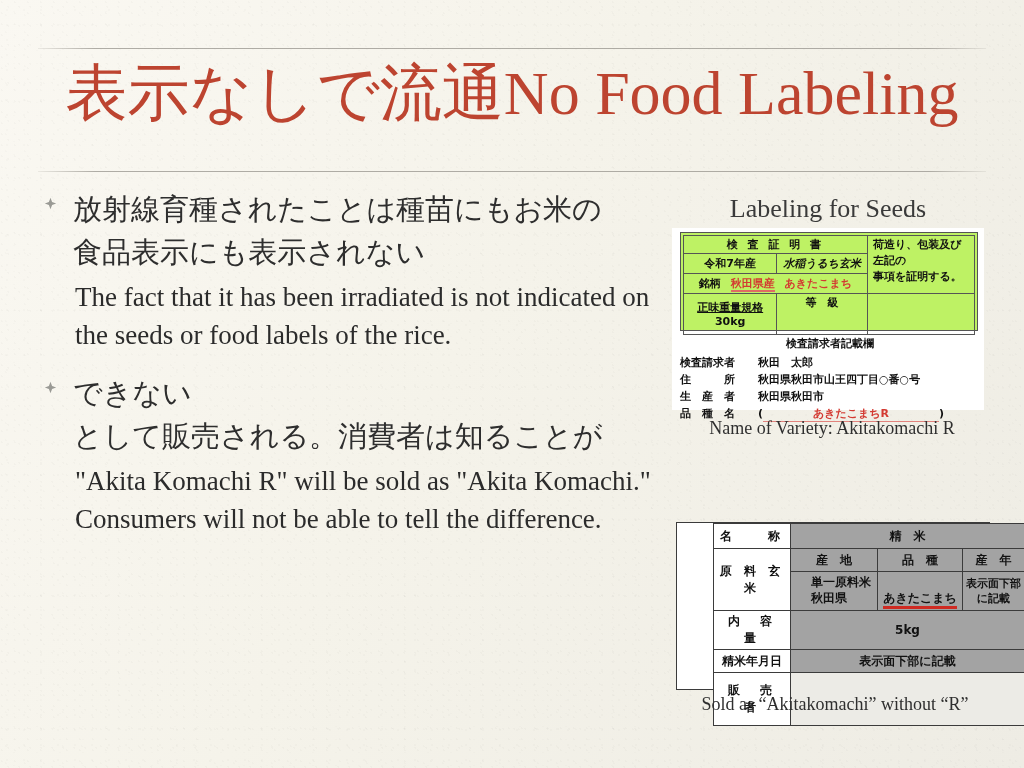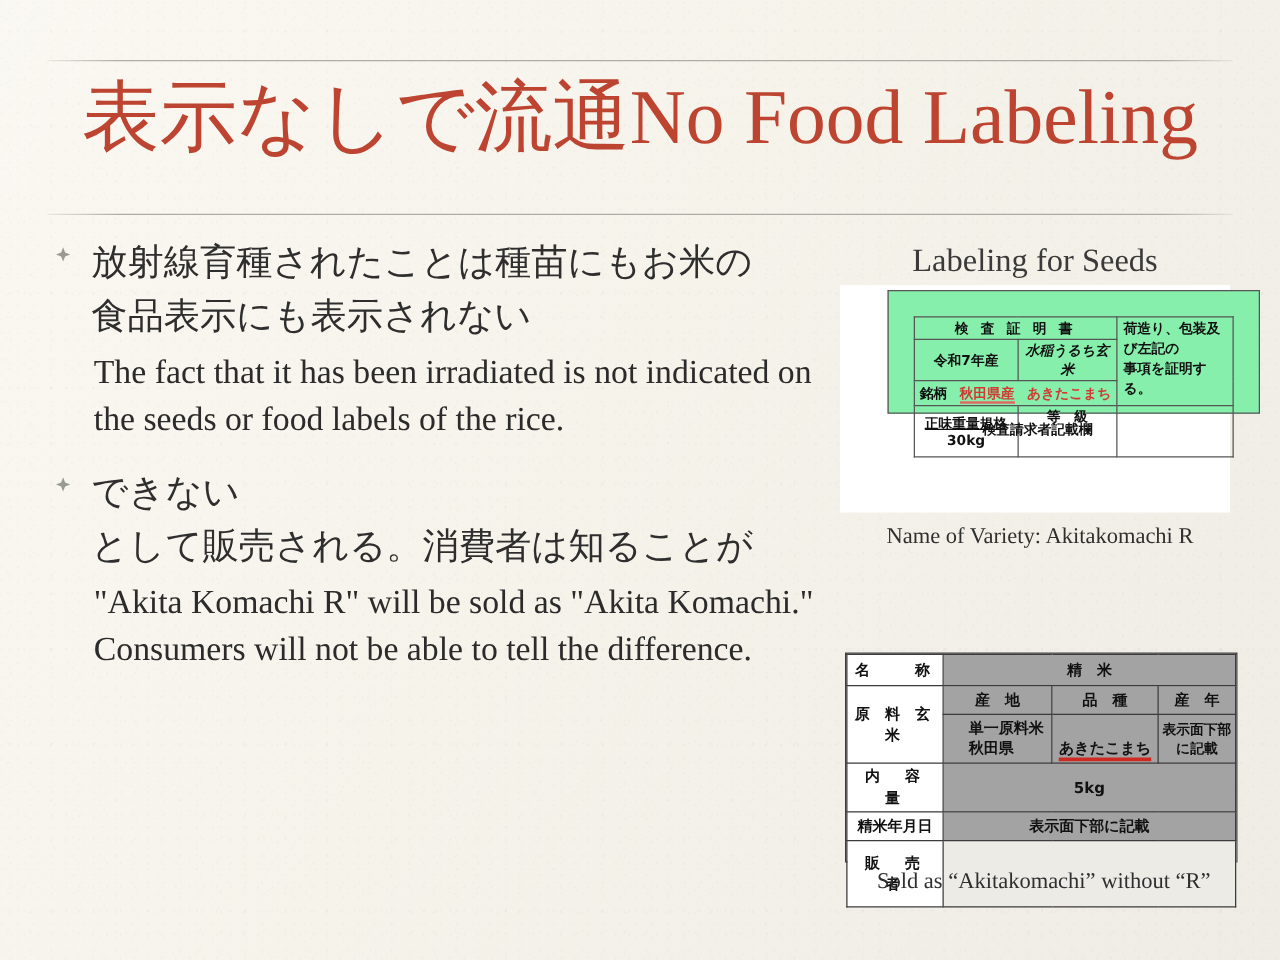--- a/index.html
+++ b/index.html
@@ -45,21 +45,21 @@
   .panel-cap { position:absolute; text-align:center; font-size:18px; color:#2f2f2f;
                font-family:"Liberation Serif", serif; }
 
   .seed-panel { position:absolute; left:672px; top:228px; width:312px; height:182px;
                 background:#ffffff; }
   .jtable { border-collapse:collapse; font-family:"DejaVu Sans","Liberation Sans",sans-serif;
             font-weight:bold; color:#111; }
 
   
   .seed-box { position:absolute; left:680px; top:232px; width:298px; height:99px;
-              border:1px solid #555; padding:20px; background:#86efac; box-sizing:border-box;margin-left:30px; }
+              border:1px solid #555; padding:2px; background:#bef264; box-sizing:border-box; }
   .seed-box table { width:100%; height:100%; border-collapse:collapse;
                     border:1px solid #555; }
   .seed-box td { border:1px solid #555; text-align:center; font-size:11px;
                  font-family:"DejaVu Sans","Liberation Sans",sans-serif; font-weight:bold;
                  color:#111; padding:1px 2px; }
   .sp { letter-spacing:3px; }
   .red { color:#d33a32; }
   .ul-red { border-bottom:2px solid #e06a63; padding-bottom:0px; }
 
   .seed-lower { position:absolute; left:680px; top:336px; width:300px;
@@ -68,21 +68,21 @@
   .seed-lower .ttl { text-align:center; margin-bottom:3px; letter-spacing:0px; }
   .seed-lower table { border-collapse:collapse; width:100%; }
   .seed-lower td { padding:1px 0; font-size:11px; vertical-align:top; }
   .lbl { width:78px; }
   .paren-line { display:inline-block; width:176px; border-bottom:1px solid #e2837d;
                 text-align:center; color:#d33a32; }
 
   
   .food-box { position:absolute; left:676px; top:522px; width:314px; height:168px;
               border:1px solid #3b3b3b; box-sizing:border-box; background:#ffffff; }
-  .food-box table { width:100%; height:100%; border-collapse:collapse; }
+  .food-box table { width:100%; height:100%; border-collapse:collapse;margin-left:36px; }
   .food-box td { border:1px solid #3b3b3b; font-size:12px; text-align:center;
                  font-family:"DejaVu Sans","Liberation Sans",sans-serif; font-weight:bold;
                  color:#111; padding:2px 2px; }
   .food-box td.lbl-c { background:#ffffff; width:72px; letter-spacing:4px; }
   .food-box td.val-c { background:#ecebe6; }
   .food-box td.val-w { background:#a3a3a3; }
   .thick-red-ul { border-bottom:3px solid #cf2a22; padding-bottom:1px; }
 </style>
 </head>
 <body>
@@ -155,20 +155,42 @@
           <div></div>
         </td>
         <td></td>
       </tr>
     </tbody>
       </table>
   </div>
 
   <div class="seed-lower">
     <div class="ttl">検査請求者記載欄</div>
+    <table>
+      <tbody>
+          <tr>
+        <td class="lbl">検査請求者</td>
+        <td>秋田　太郎</td>
+      </tr>
+      <tr>
+        <td class="lbl">住　　　所</td>
+        <td>秋田県秋田市山王四丁目○番○号</td>
+      </tr>
+      <tr>
+        <td class="lbl">生　産　者</td>
+        <td>秋田県秋田市</td>
+      </tr>
+      <tr>
+        <td class="lbl">品　種　名</td>
+        <td>
+          <span>(</span><span class="paren-line">あきたこまちR</span><span>)</span>
+        </td>
+      </tr>
+    </tbody>
+      </table>
   </div>
 
   <div class="panel-cap" style="left:672px; top:418px; width:320px;">Name of Variety: Akitakomachi R</div>
 
 
   <div class="food-box">
     <table>
       <tbody>
           <tr>
         <td class="lbl-c">名　　称</td>

